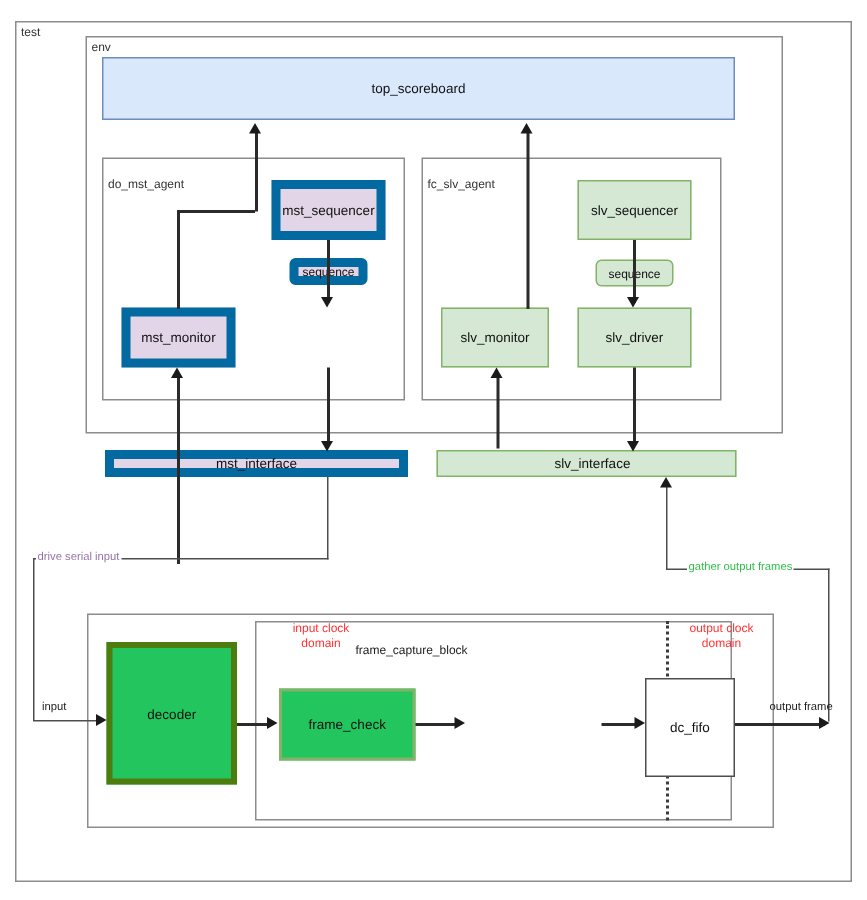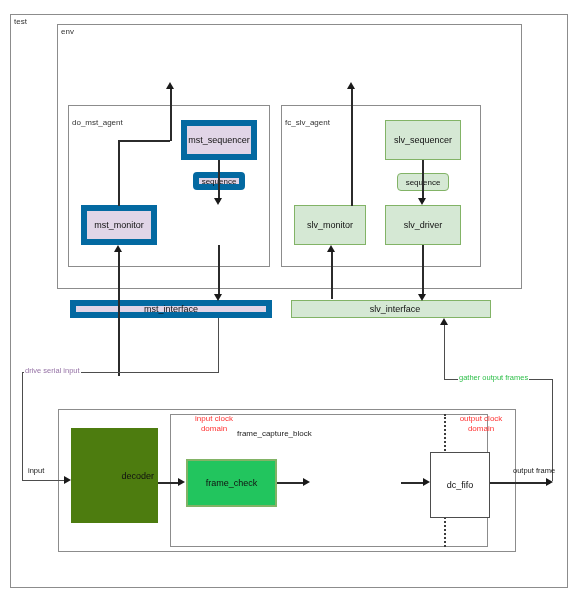--- a/index.html
+++ b/index.html
@@ -10,21 +10,21 @@
 
   
   .frame{border:1px solid #8c8c8c;background:transparent;}
   .frame-title{position:absolute;font-size:8px;color:#333333;white-space:nowrap;}
 
   
   .n-purple{background:#e1d5e7;border:6px solid #0369a1;color:#111111;font-size:9px;}
   .n-green{background:#d5e8d4;border:1px solid #82b366;color:#111111;font-size:9px;}
   .n-blue{background:#dae8fc;border:1px solid #6c8ebf;color:#111111;font-size:9px;}
   .n-white{background:#ffffff;border:1px solid #4d4d4d;color:#111111;font-size:9px;}
-  .n-hollow-purple{background:#4d7c0f;border:4px solid #4d7c0f;color:#111111;font-size:9px;justify-content:flex-end;}
+  .n-hollow-purple{background:#22c55e;border:4px solid #4d7c0f;color:#111111;font-size:9px;}
   .n-hollow-green{background:#22c55e;border:2px solid #82b366;color:#111111;font-size:9px;}
   .rounded{border-radius:4px;}
 
   
   .ln{position:absolute;background:#4d4d4d;}
   .lnh{height:1px;}
   .lnv{width:1px;}
   .vthick{width:1.6px;background:#2b2b2b;}
   .hthick{height:1.6px;background:#2b2b2b;}
 
@@ -45,20 +45,23 @@
 <body>
 
 <div id="stage">
 
   <div class="box frame" style="left:10px;top:14px;width:558px;height:574px;"></div>
   <div class="frame-title" style="left:14px;top:17px;">test</div>
 
   <div class="box frame" style="left:57px;top:24px;width:465px;height:265px;"></div>
   <div class="frame-title" style="left:61px;top:27px;">env</div>
 
+  <div class="box n-blue" style="left:68px;top:38px;width:422px;height:42px;">
+    <span>top_scoreboard</span>
+  </div>
 
   <div class="box frame" style="left:68px;top:105px;width:202px;height:162px;"></div>
   <div class="frame-title" style="left:72px;top:118px;">do_mst_agent</div>
 
   <div class="box n-purple" style="left:181px;top:120px;width:76px;height:40px;">
     <span>mst_sequencer</span>
   </div>
 
   <div class="box n-purple rounded" style="left:193px;top:172px;width:52px;height:18px;font-size:8px;">
     <span>sequence</span>

